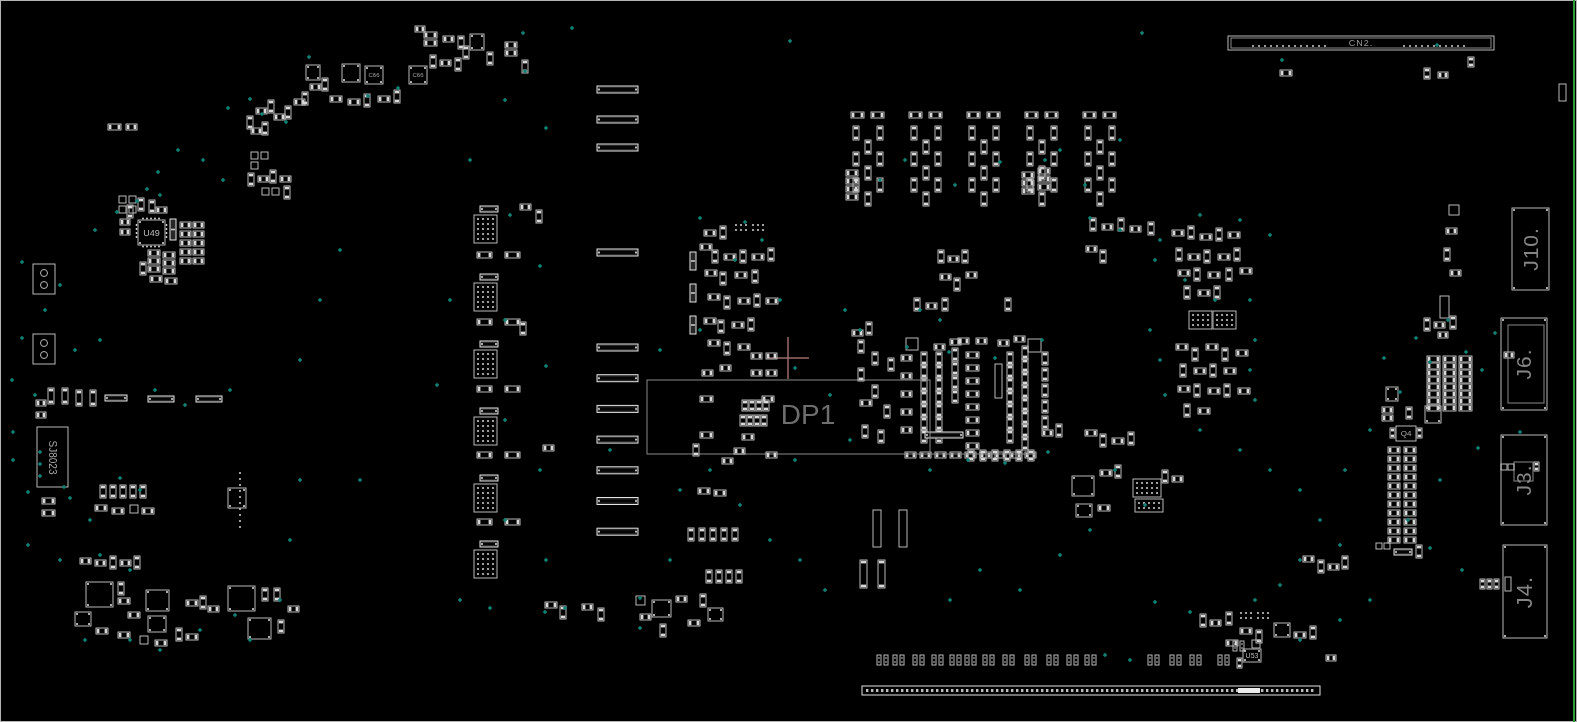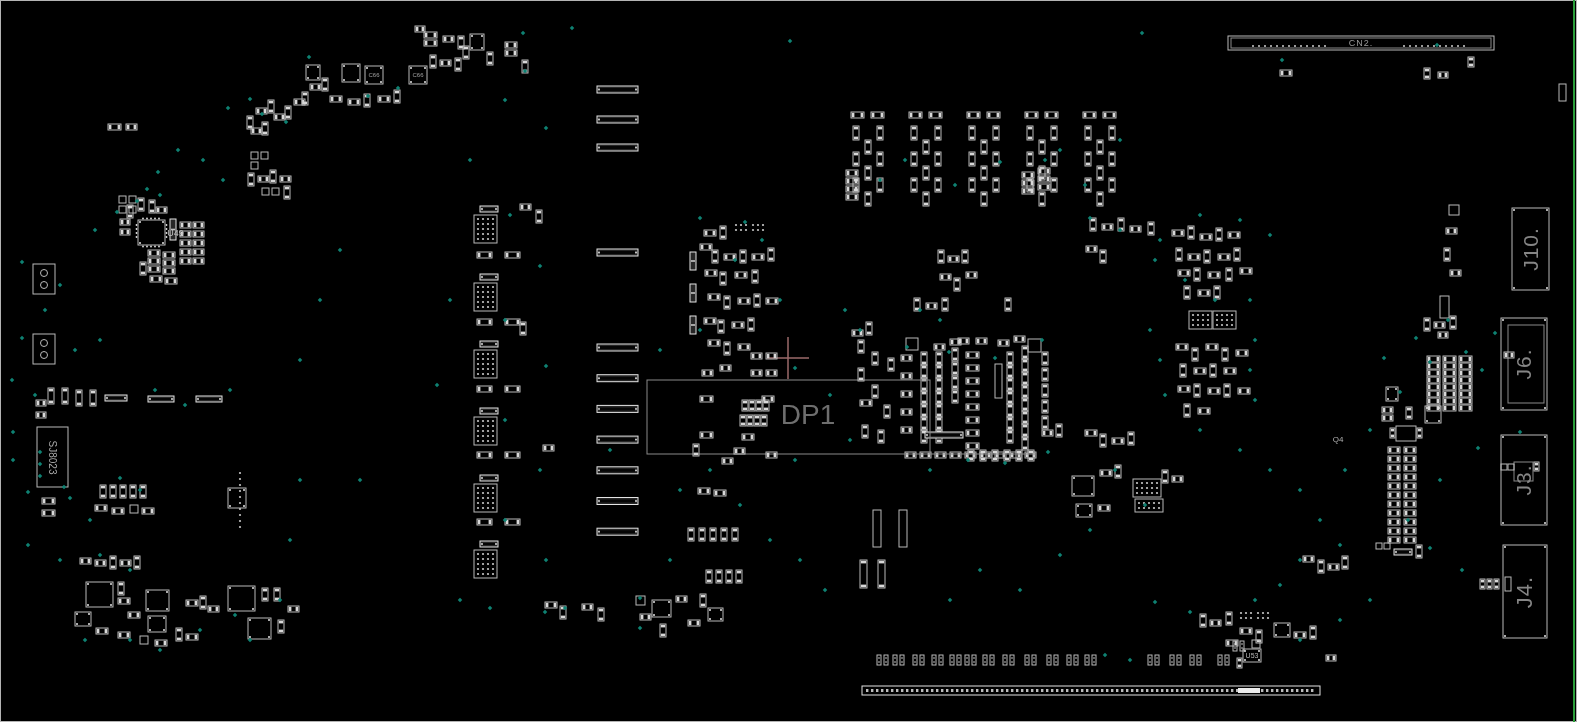--- a/index.html
+++ b/index.html
@@ -11,23 +11,23 @@
   .t{display:block;}
   .vccw{transform:rotate(-90deg);}   
   .vcw{transform:rotate(90deg);}     
   #c-cn2{left:1228px;top:36px;width:266px;height:14px;font-size:9px;letter-spacing:1px;color:#9a9a9a;}
   #c-j10{left:1512px;top:208px;width:37px;height:82px;font-size:21px;letter-spacing:1px;color:#858585;}
   #c-j6{left:1501px;top:318px;width:46px;height:92px;font-size:21px;letter-spacing:1px;color:#858585;}
   #c-j3{left:1501px;top:435px;width:46px;height:90px;font-size:21px;letter-spacing:1px;color:#858585;}
   #c-j4{left:1503px;top:545px;width:44px;height:93px;font-size:22px;letter-spacing:1px;color:#858585;}
   #c-dp1{left:773px;top:401px;width:70px;height:28px;font-size:28px;color:#6e6e6e;justify-content:center;}
   #c-sj{left:37px;top:427px;width:31px;height:60px;font-size:10px;color:#a8a8a8;}
-  #c-u49{left:138px;top:220px;width:27px;height:25px;font-size:9px;color:#bdbdbd;margin-left:24px;}
+  #c-u49{left:138px;top:220px;width:27px;height:25px;font-size:9px;color:#bdbdbd;}
   #c-u53{left:1243px;top:649px;width:18px;height:13px;font-size:7px;color:#b5b5b5;}
-  #c-q4{left:1328px;top:426px;width:20px;height:27px;font-size:8px;color:#b0b0b0;}
+  #c-q4{left:1396px;top:426px;width:20px;height:15px;font-size:8px;color:#b0b0b0;}
   #c-c66a{left:365px;top:66px;width:18px;height:18px;font-size:6px;color:#a0a0a0;}
   #c-c66b{left:409px;top:66px;width:18px;height:18px;font-size:6px;color:#a0a0a0;}
 </style>
 </head>
 <body>
 
 <div class="stage">
   <svg id="board-svg" width="1577" height="722" viewBox="0 0 1577 722">
       <g>
         <rect x="0.5" y="0.5" width="1576" height="721" fill="none" stroke="#b4b4b4"></rect>

